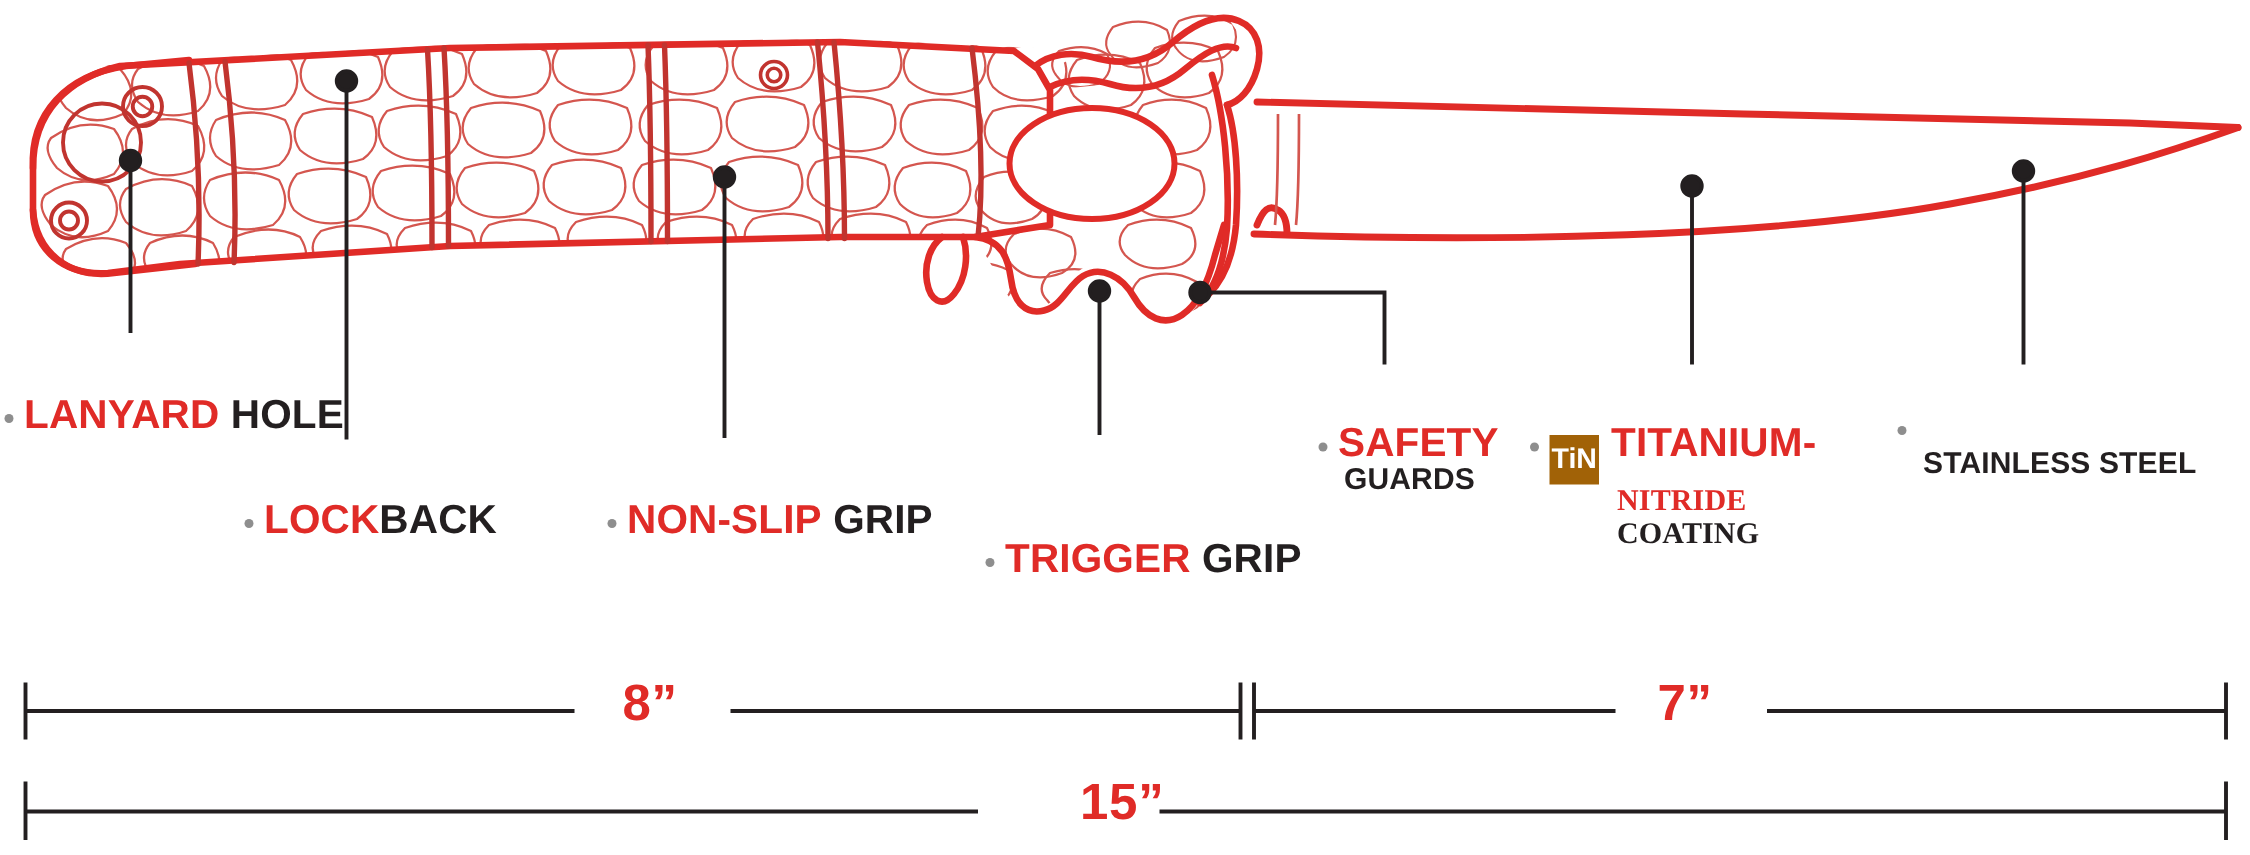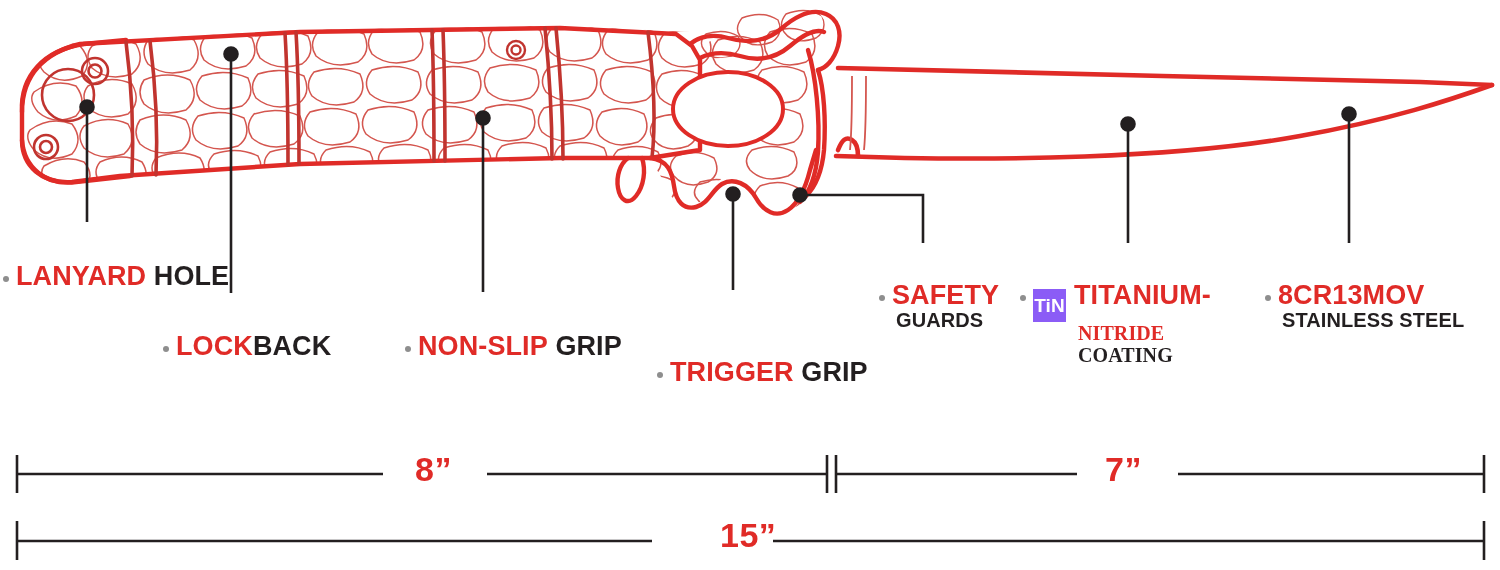--- a/index.html
+++ b/index.html
@@ -56,21 +56,21 @@
     margin-top: 1px;
   }
   .indent2 { padding-left: 17px; }
   .indent-tin { padding-left: 58px; font-family: Liberation Serif, serif; }
 
   
   .tin-badge {
     display: inline-block;
     width: 33px;
     height: 33px;
-    background: #8b5cf6;
+    background: #a16207;
     color: #ffffff;
     text-align: center;
     font-size: 19px;
     font-weight: 700;
     line-height: 33px;
     vertical-align: -8px;
     margin-right: 8px;
     letter-spacing: 0px;
   }
 
@@ -337,21 +337,21 @@
     <span class="line2 word-dark indent2">GUARDS</span>
   </div>
 
   <div class="callout" style="left:1020px; top:281px;">
     <span class="bullet"></span><span class="tin-badge">TiN</span><span class="line1 word-red">TITANIUM-</span>
     <span class="line2 word-red indent-tin">NITRIDE</span>
     <span class="line2 word-dark indent-tin">COATING</span>
   </div>
 
   <div class="callout" style="left:1265px; top:281px;">
-    <span class="bullet"></span><span class="line1 word-red">8CR13MOV</span>
+    <span class="bullet"></span>
     <span class="line2 word-dark indent2">STAINLESS STEEL</span>
   </div>
 
   <div class="dim-label" style="left:415px; top:452px;">8”</div>
   <div class="dim-label" style="left:1105px; top:452px;">7”</div>
   <div class="dim-label" style="left:688px; top:518px;margin-left:32px;">15”</div>
 
 </div>
 
 </body></html>

